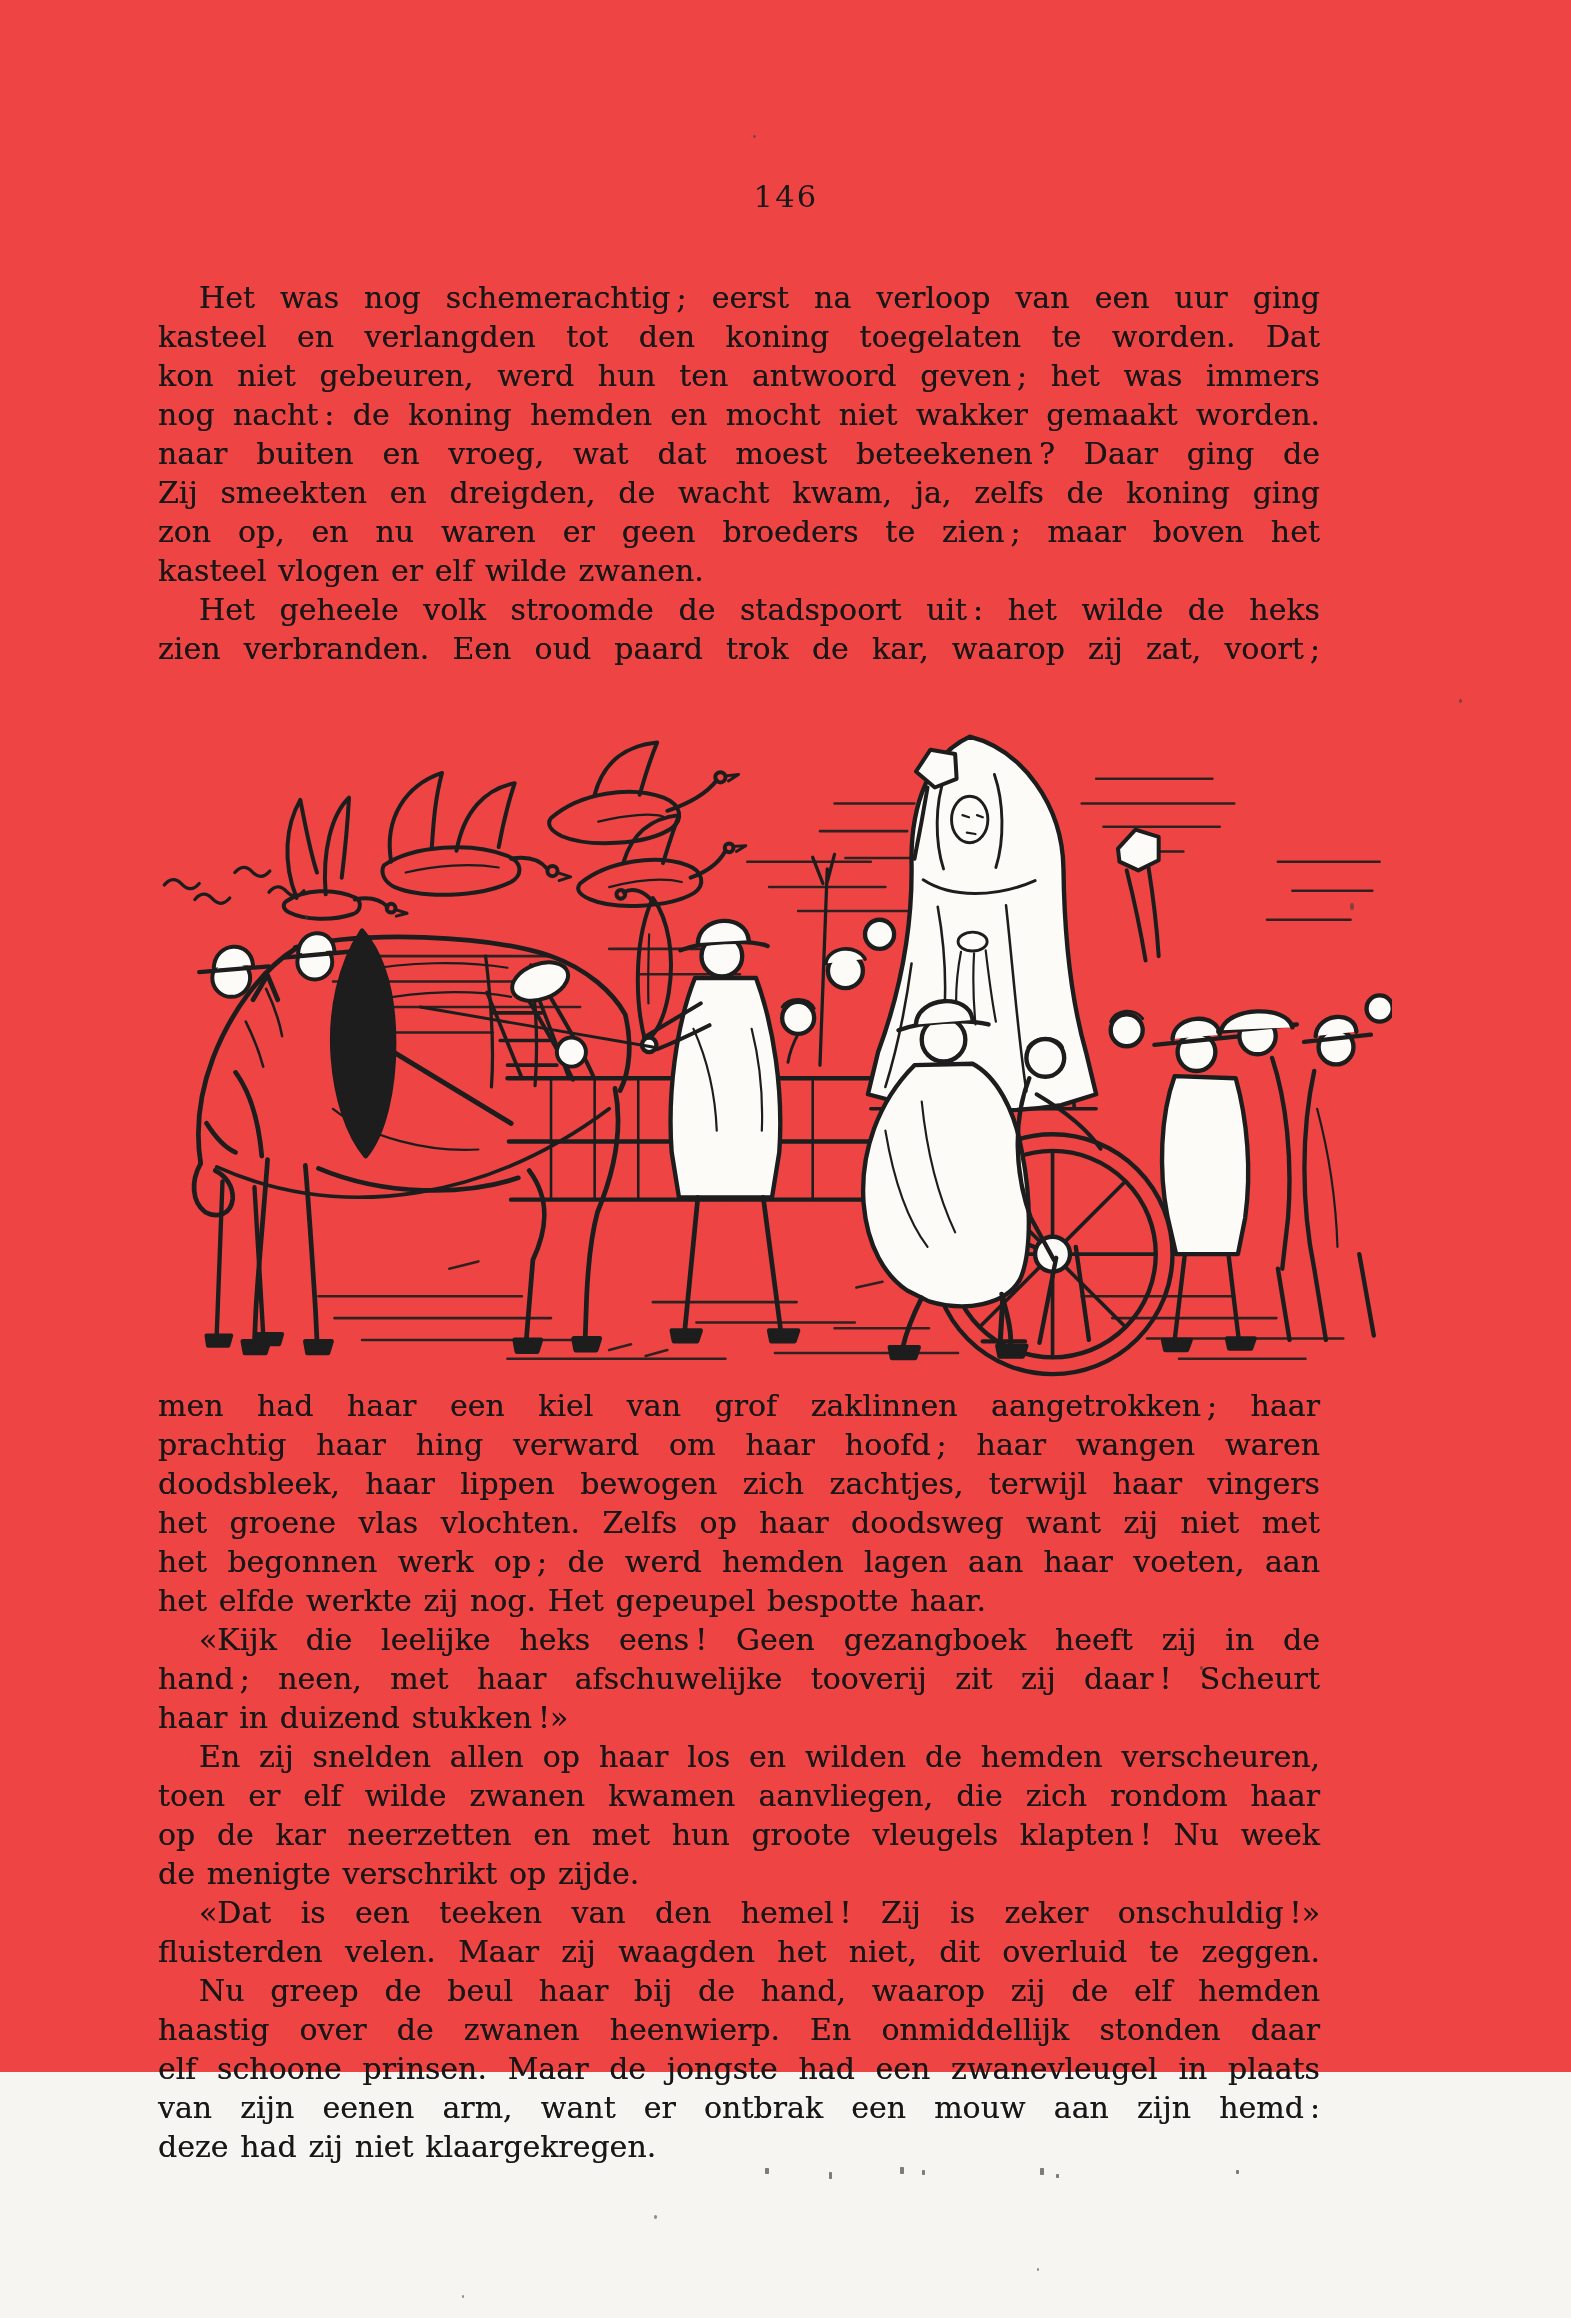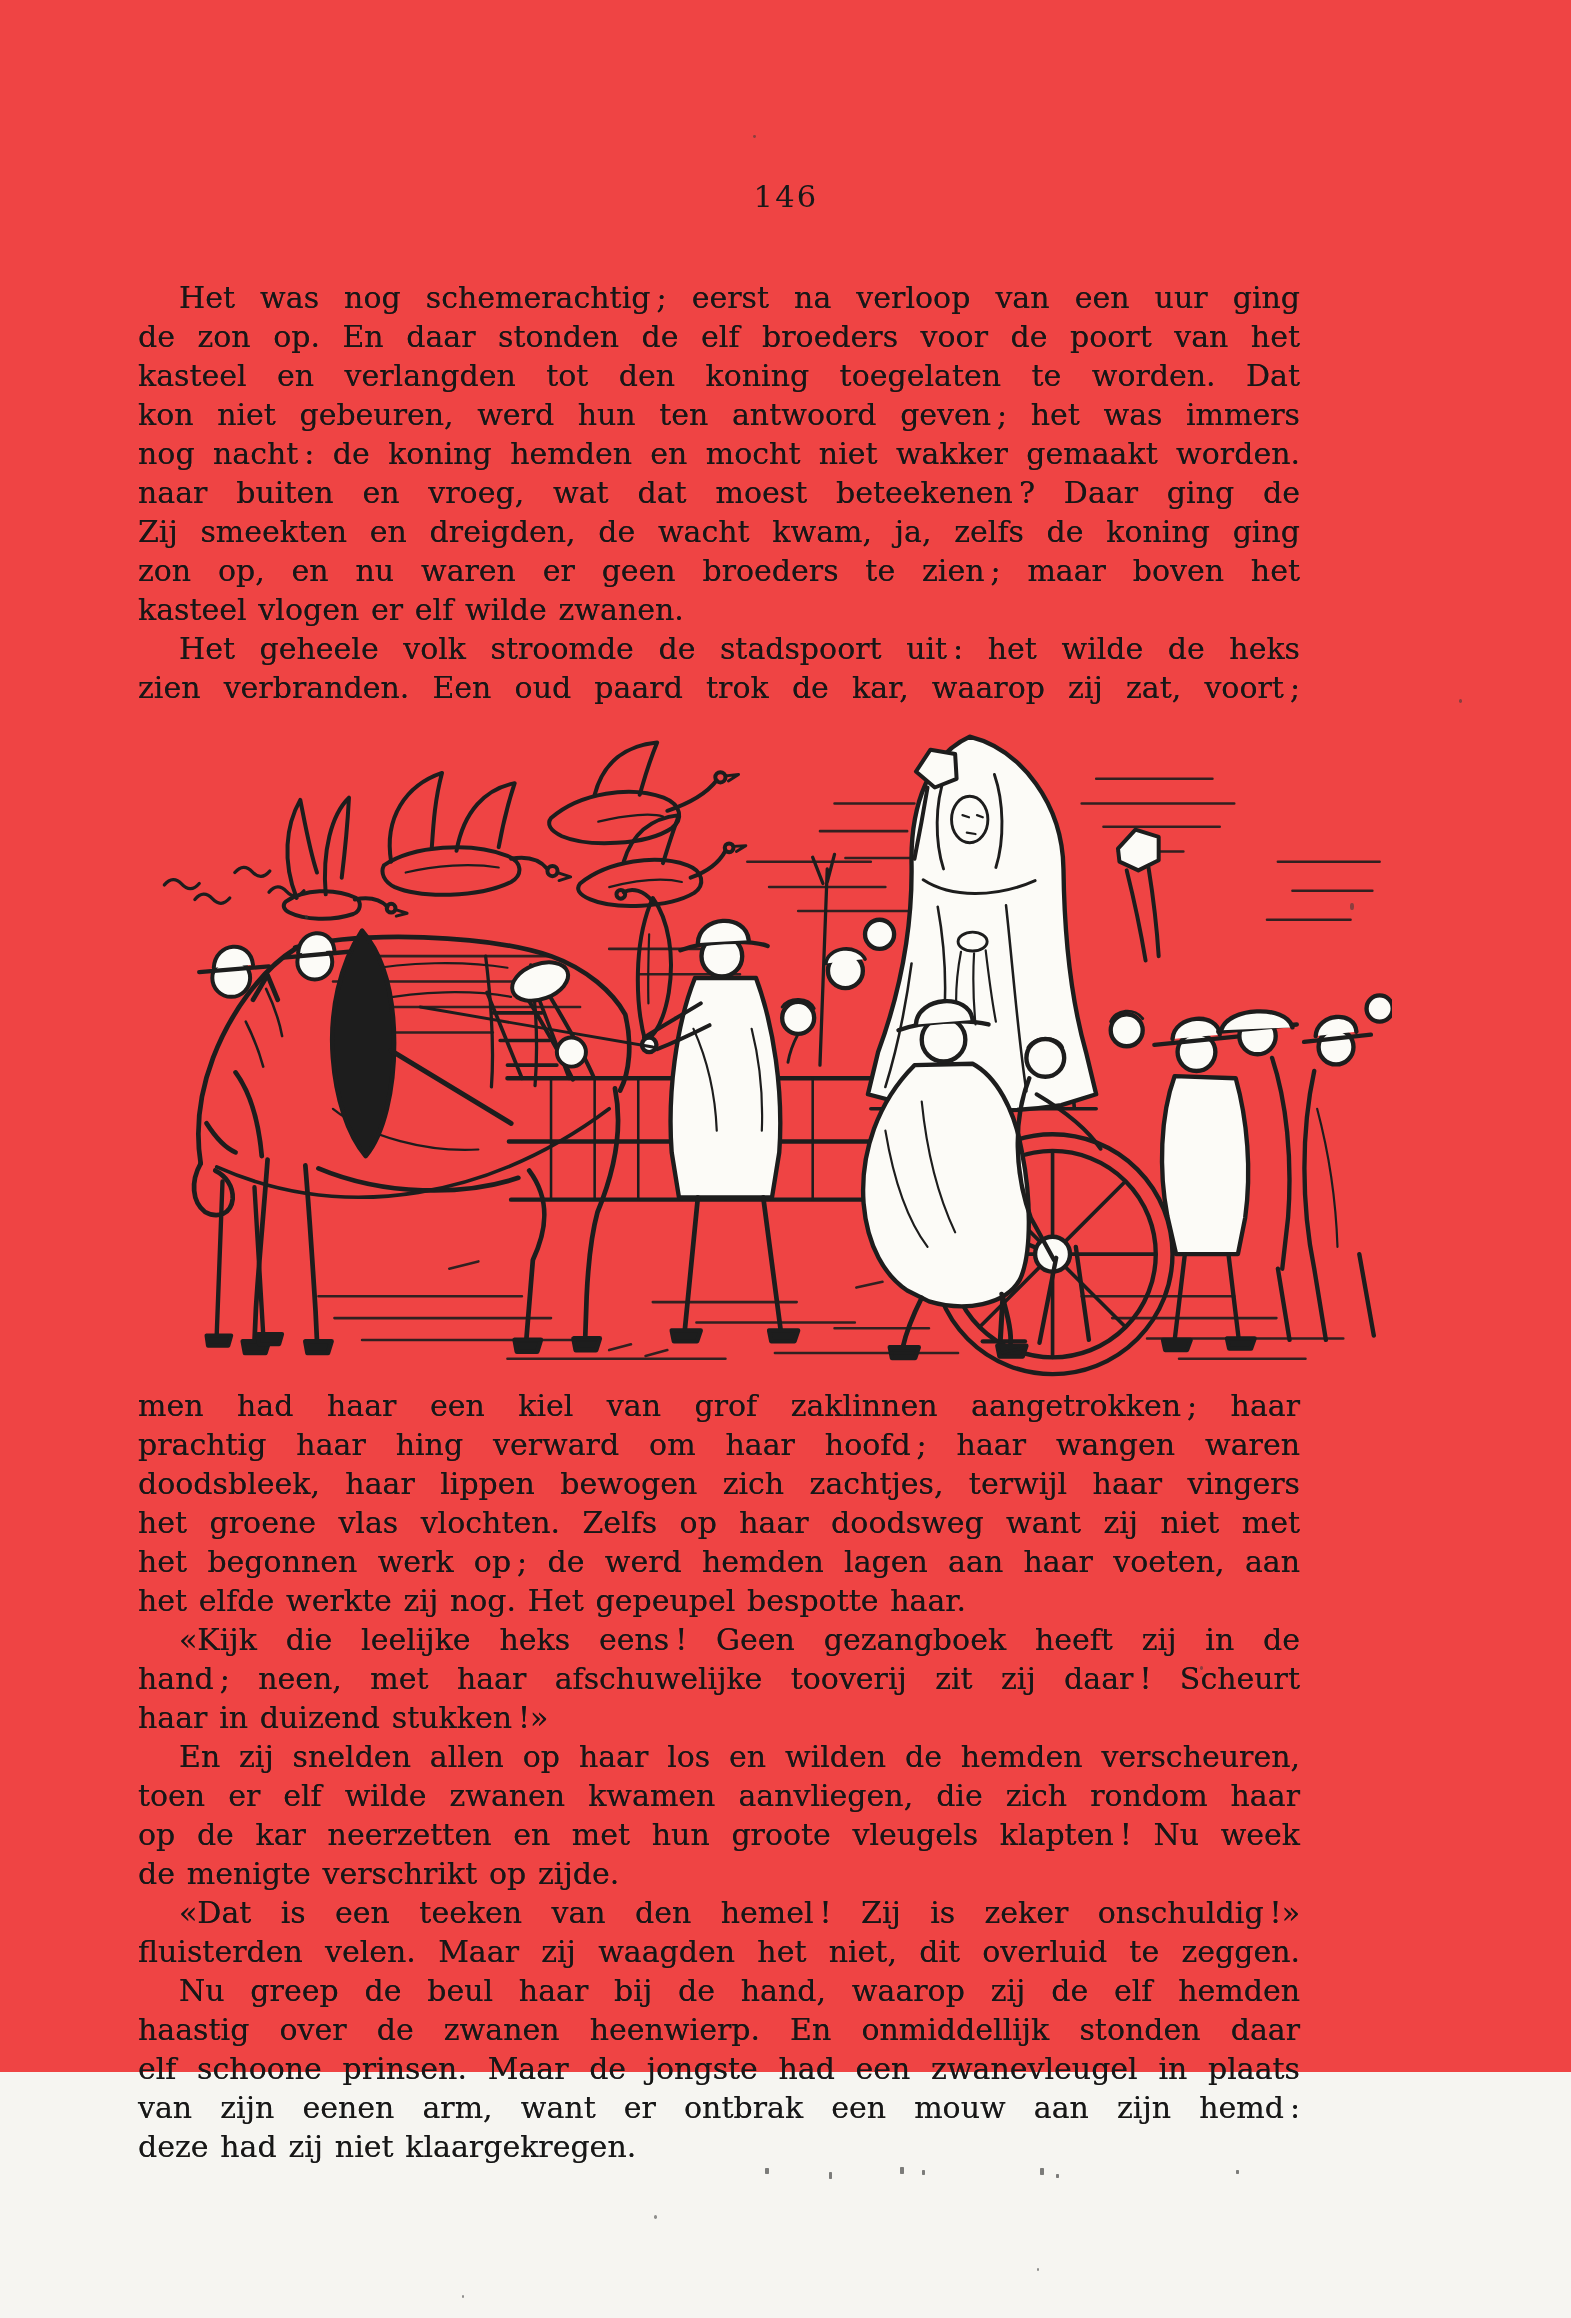--- a/index.html
+++ b/index.html
@@ -15,21 +15,21 @@
     background:#ef4444;
     color:#1c1c1c;
   }
   .page-number{
     position:absolute;top:179px;left:0;width:100%;
     text-align:center;
     font-size:30.5px;letter-spacing:2.2px;
     color:#181818;
   }
   .textblock{
-    position:absolute;left:138px;width:1162px;
+    position:absolute;left:158px;width:1162px;
     font-size:30px;line-height:39px;
     color:#171717;
     word-spacing:2.2px;
     text-shadow:0 0 0.4px rgba(10,10,10,0.65);
   }
   .block1{top:278px;}
   .block2{top:1386px;}
   p.para{margin:0;padding:0;}
   .ln{
     display:block;
@@ -55,21 +55,20 @@
 </head>
 <body>
 
 <div class="page">
 
   <div class="page-number">146</div>
 
   <div class="textblock block1">
     <p class="para">
       <span class="ln ind">Het was nog schemerachtig ; eerst na verloop van een uur ging</span>
-      <span class="ln">de zon op. En daar stonden de elf broeders voor de poort van het</span>
       <span class="ln">kasteel en verlangden tot den koning toegelaten te worden. Dat</span>
       <span class="ln">kon niet gebeuren, werd hun ten antwoord geven ; het was immers</span>
       <span class="ln">nog nacht : de koning hemden en mocht niet wakker gemaakt worden.</span>
       <span class="ln">naar buiten en vroeg, wat dat moest beteekenen ? Daar ging de</span>
       <span class="ln">Zij smeekten en dreigden, de wacht kwam, ja, zelfs de koning ging</span>
       <span class="ln">zon op, en nu waren er geen broeders te zien ; maar boven het</span>
       <span class="ln last">kasteel vlogen er elf wilde zwanen.</span>
     </p>
     <p class="para">
       <span class="ln ind">Het geheele volk stroomde de stadspoort uit : het wilde de heks</span>

